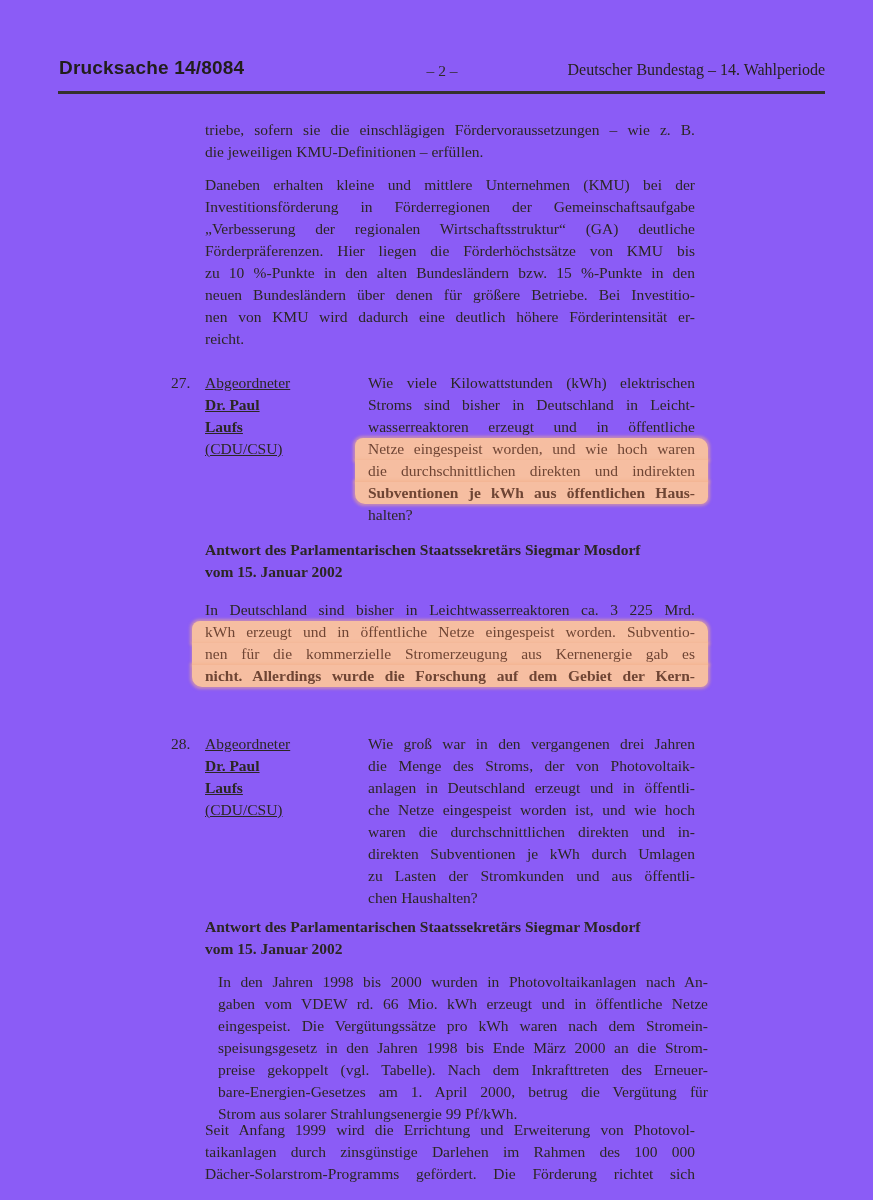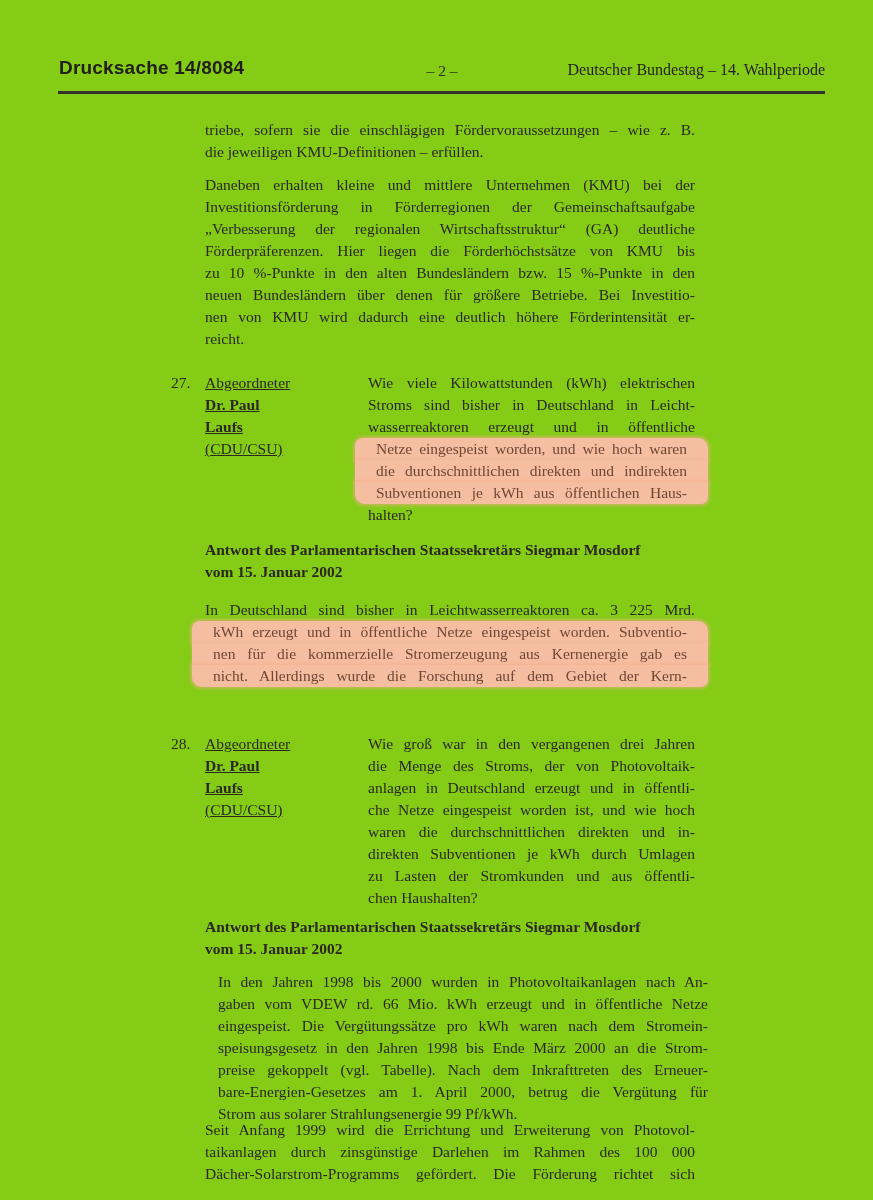--- a/index.html
+++ b/index.html
@@ -1,19 +1,19 @@
 <!DOCTYPE html>
 <html lang="de"><head>
 <meta charset="utf-8">
 <style>
   html,body{margin:0;padding:0;background:#ffffff;}
   .page{
     position:relative;
     width:873px;height:1200px;
-    background:#84cc16;
+    background:#8b5cf6;
     font-family:"Liberation Serif", serif;
     color:#2b2723;
     filter:blur(0.3px);
     overflow:hidden;
   }
   
   .hdr-left{
     position:absolute;left:59px;top:57px;
     font-family:"Liberation Sans", sans-serif;
     font-weight:bold;font-size:19px;letter-spacing:0.2px;
@@ -39,25 +39,25 @@
     white-space:normal;
   }
   .line.last{text-align-last:left;}
   .bold{font-weight:bold;}
   .nm{text-align-last:left;text-decoration:underline;}
   
   .line.hl{
     background:#f6bea1;
     color:#6f4534;
     margin:0 -13px;
-    padding:0 21px;
+    padding:0 13px;
     box-shadow:0 0 3px 1.5px rgba(243,174,137,0.55);
   }
   .line.hl-first{border-top-left-radius:8px;border-top-right-radius:10px;}
-  .line.hl-last{border-bottom-left-radius:10px;border-bottom-right-radius:7px;}
+  .line.hl-last{border-bottom-left-radius:10px;border-bottom-right-radius:7px;font-weight:bold;}
   
   #intro-p1{left:205px;top:119px;width:490px;}
   #intro-p2{left:205px;top:174px;width:490px;}
 
   #qa27-num{left:171px;top:372px;width:32px;}
   #qa27-left{left:205px;top:372px;width:160px;}
   #qa27-q{left:368px;top:372px;width:327px;}
   #a27-head{left:205px;top:539px;width:520px;}
   #a27-p1{left:205px;top:599px;width:490px;}
 

